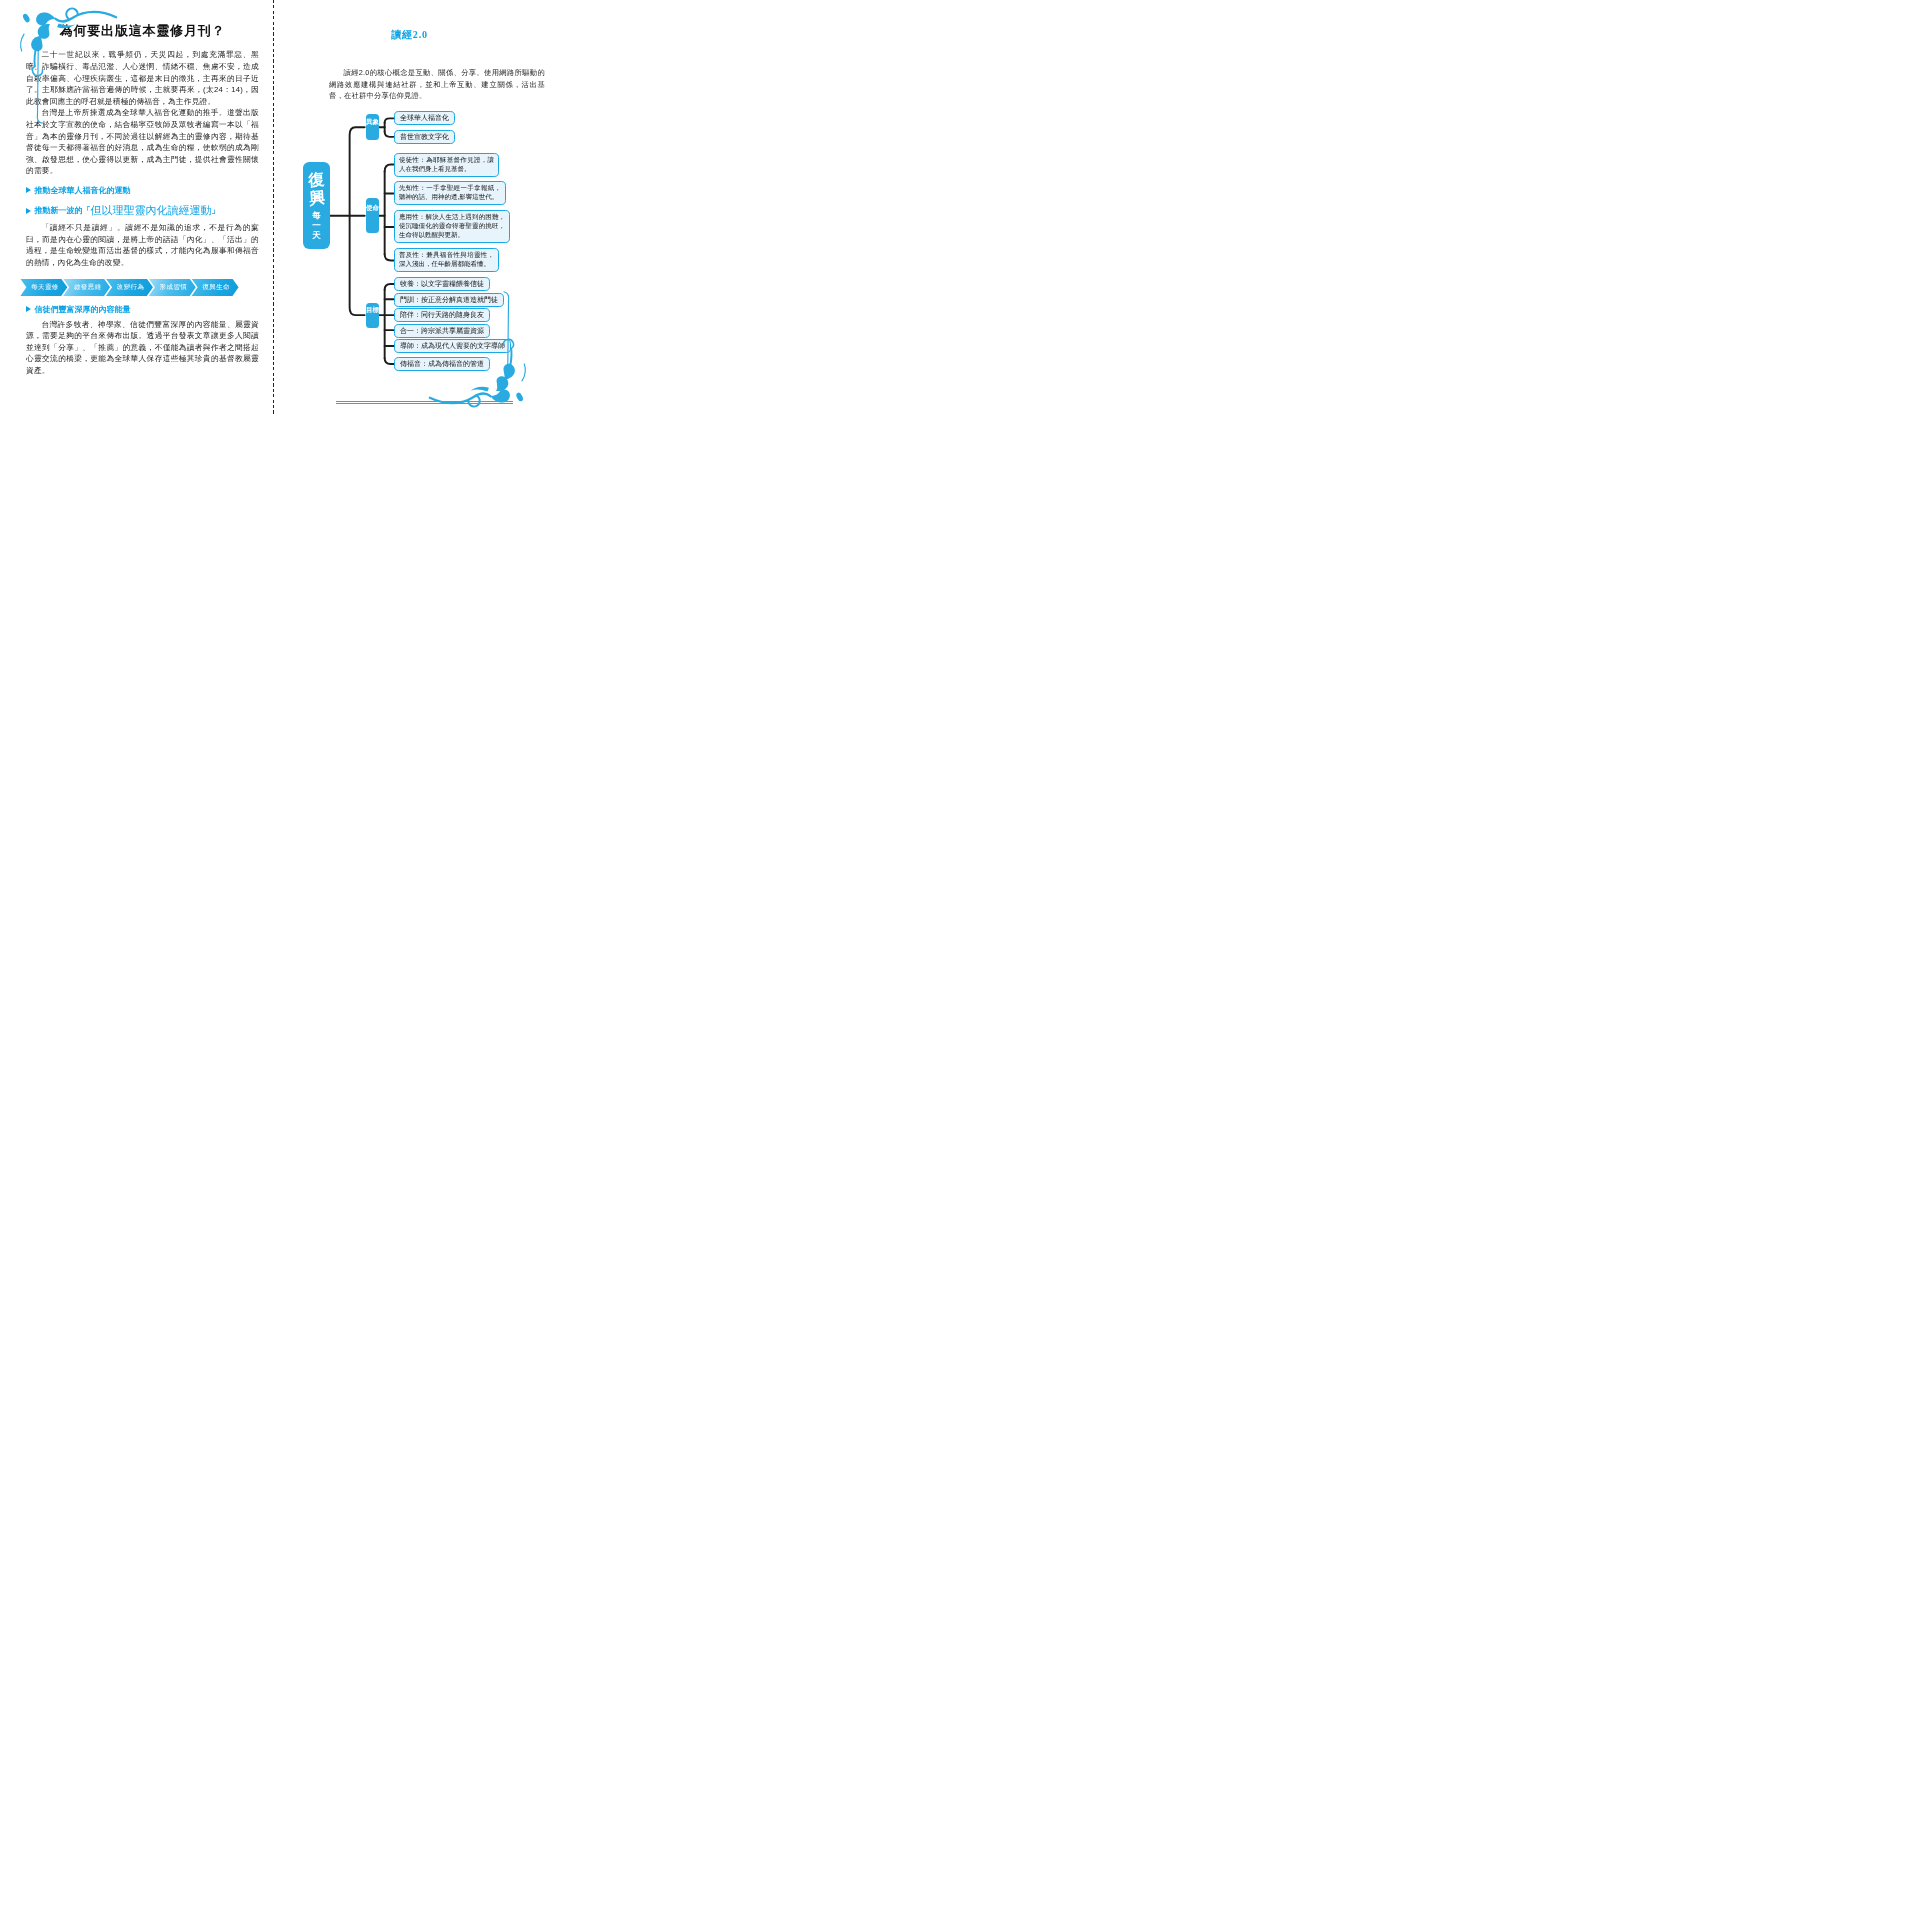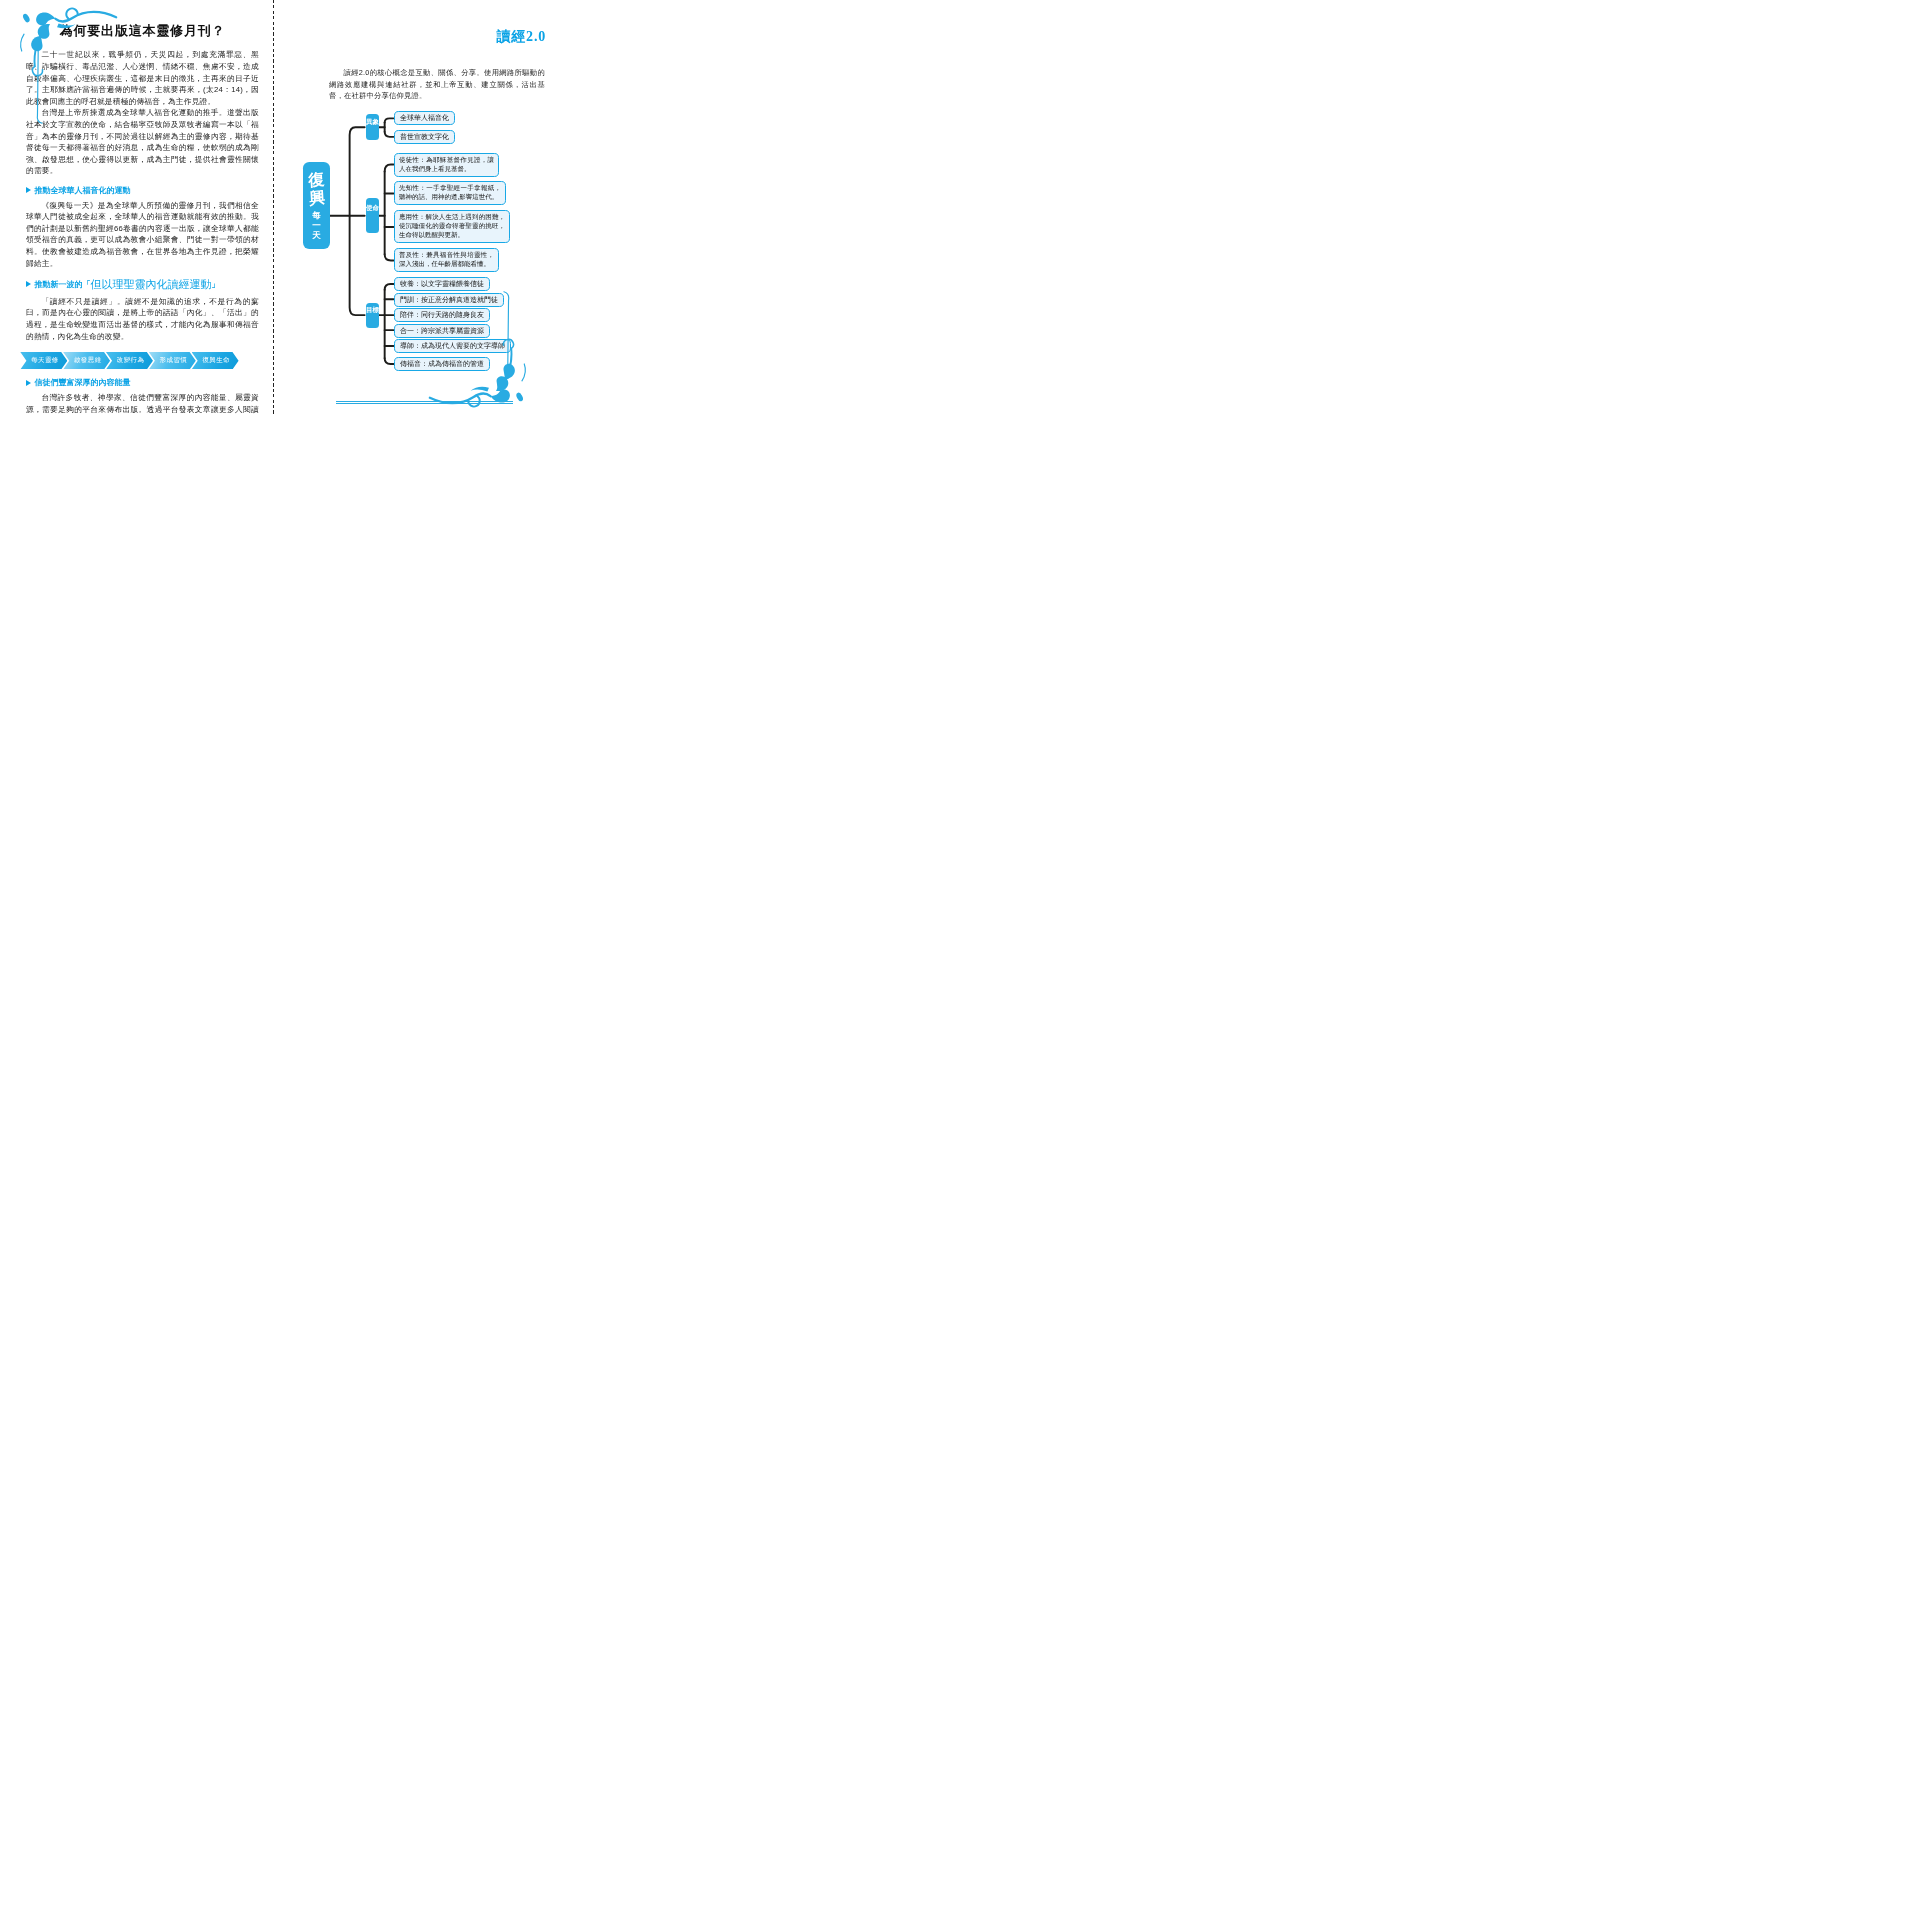--- a/index.html
+++ b/index.html
@@ -22,22 +22,22 @@
         font-size:6.5px;letter-spacing:0.4px;display:flex;align-items:center;justify-content:center;
         padding-left:2.3px;box-sizing:border-box;
         clip-path:polygon(0% 0%,87% 0%,100% 50%,87% 100%,0% 100%,13% 50%);
         background:linear-gradient(115deg,#49bfee 0%,#1aa5e2 60%,#0f9bd9 100%);}
   .chev.alt{background:linear-gradient(115deg,#9fdcf6 0%,#4cbeee 45%,#21a9e4 100%);}
   
   .divider{position:absolute;left:273px;top:0;width:1.2px;height:415px;
            background:repeating-linear-gradient(180deg,#222 0 3.1px,transparent 3.1px 5.4px);}
   
   .rightpage{position:absolute;left:273px;top:0;width:273px;height:415px;}
-  .r-title{position:absolute;left:0;right:0;top:28px;text-align:right;margin:0;
-           font-family:"Liberation Serif",serif;font-weight:900;font-size:14px;
+  .r-title{position:absolute;left:0;right:0;top:28px;text-align:center;margin:0;
+           font-family:"Liberation Serif",serif;font-weight:900;font-size:10px;
            color:#0ba3e6;letter-spacing:0.8px;}
   .r-intro{position:absolute;left:38px;top:49px;width:216px;font-size:7.3px;line-height:11.6px;
            letter-spacing:0.2px;text-align:justify;text-indent:2em;margin:18px;}
   .mm-svg{position:absolute;left:0;top:0;width:273px;height:415px;z-index:0;}
   .mm-node,.mm-pill,.mm-root{position:absolute;z-index:1;box-sizing:border-box;}
   .mm-root{left:30px;top:162px;width:27px;height:87px;background:#29abe2;border-radius:6.2px;
            display:flex;flex-direction:column;align-items:center;justify-content:center;color:#fff;}
   .mm-root .big{font-family:"Liberation Serif",serif;font-weight:900;font-size:16px;
                 line-height:17.7px;width:17.7px;text-align:center;transform:skewY(-4deg) rotate(-3deg);}
   .mm-root .small{font-weight:bold;font-size:8.5px;line-height:10px;width:9.2px;text-align:center;margin-top:3.1px;}
@@ -103,21 +103,20 @@
   <div class="leftcol">
     <h1 class="doc-title">為何要出版這本靈修月刊？</h1>
 
     <p class="para">二十一世紀以來，戰爭頻仍，天災四起，到處充滿罪惡、黑暗、詐騙橫行、毒品氾濫、人心迷惘、情緒不穩、焦慮不安，造成自殺率偏高、心理疾病叢生，這都是末日的徵兆，主再來的日子近了。主耶穌應許當福音遍傳的時候，主就要再來，(太24：14)，因此教會回應主的呼召就是積極的傳福音，為主作見證。</p>
     <p class="para">台灣是上帝所揀選成為全球華人福音化運動的推手。道聲出版社本於文字宣教的使命，結合楊寧亞牧師及眾牧者編寫一本以「福音」為本的靈修月刊，不同於過往以解經為主的靈修內容，期待基督徒每一天都得著福音的好消息，成為生命的糧，使軟弱的成為剛強、啟發思想，使心靈得以更新，成為主門徒，提供社會靈性關懷的需要。</p>
 
     <div class="sec-head">
       <span class="tri"></span>
       <span>推動全球華人福音化的運動</span>
     </div>
-    <p class="para">《復興每一天》是為全球華人所預備的靈修月刊，我們相信全球華人門徒被成全起來，全球華人的福音運動就能有效的推動。我們的計劃是以新舊約聖經66卷書的內容逐一出版，讓全球華人都能領受福音的真義，更可以成為教會小組聚會、門徒一對一帶領的材料。使教會被建造成為福音教會，在世界各地為主作見證，把榮耀歸給主。</p>
 
     <div class="sec-head">
       <span class="tri"></span>
       <span>推動新一波的「</span>
         <span class="em">但以理聖靈內化讀經運動</span>
         <span>」</span>
     </div>
     <p class="para">「讀經不只是讀經」。讀經不是知識的追求，不是行為的窠臼，而是內在心靈的閱讀，是將上帝的話語「內化」、「活出」的過程，是生命蛻變進而活出基督的樣式，才能內化為服事和傳福音的熱情，內化為生命的改變。</p>
 
     <div class="chevrons">

